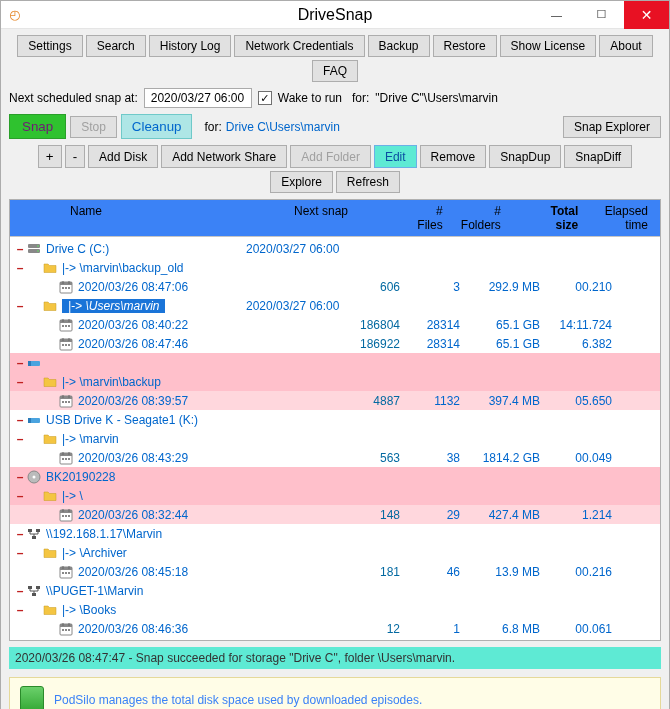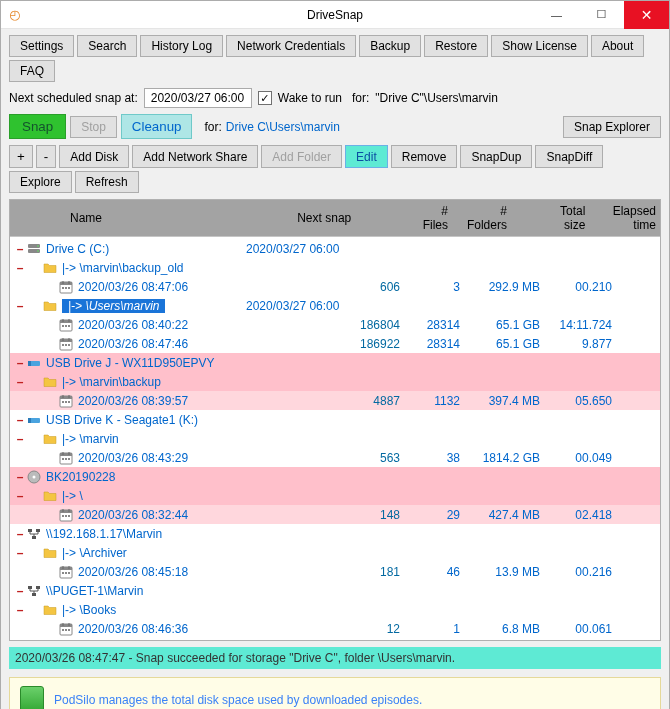--- a/index.html
+++ b/index.html
@@ -1,40 +1,40 @@
 <!DOCTYPE html>
 <html><head>
 <meta charset="utf-8">
 <style>
   * { box-sizing: border-box; }
   body { margin:0; padding:0; font-family:"Segoe UI",Tahoma,sans-serif; font-size:12px; background:#fff; width:670px; }
   .window { width:670px; border:1px solid #acacac; background:#f0f0f0; }
   .titlebar { height:28px; display:flex; align-items:center; background:#fff; border-bottom:1px solid #e5e5e5; position:relative; }
   .title-icon { margin-left:6px; width:16px; height:16px; display:flex; align-items:center; justify-content:center; color:#e68a2e; font-size:13px; }
-  .title-text { position:absolute; left:50%; transform:translateX(-50%); font-size:12px; color:#000; }
+  .title-text { position:absolute; left:50%; transform:translateX(-50%); font-size:16px; color:#000; }
   .win-buttons { margin-left:auto; display:flex; }
   .win-btn { width:45px; height:28px; display:flex; align-items:center; justify-content:center; font-size:11px; color:#333; cursor:pointer; }
   .win-btn.close { background:#e81123; color:#fff; font-size:14px; }
   .content { padding:6px 8px 8px 8px; display:flex; flex-direction:column; gap:6px; }
-  .btnrow { display:flex; gap:3px; flex-wrap:wrap; }
+  .btnrow { display:flex; gap:3px; flex-wrap:wrap;justify-content:center; }
   .btn { border:1px solid #adadad; background:#e1e1e1; padding:3px 10px; cursor:pointer; color:#000; font-size:12px; }
   .btn.disabled { color:#a0a0a0; cursor:default; }
   .btn.wide { min-width:90px; text-align:center; }
   .sched-row { display:flex; align-items:center; gap:6px; font-size:12px; }
   .sched-input { border:1px solid #aaa; background:#fff; padding:2px 6px; width:108px; font-size:12px; }
   .check { width:14px; height:14px; border:1px solid #707070; display:inline-flex; align-items:center; justify-content:center; font-size:11px; color:#000; background:#fff; }
   .action-row { display:flex; align-items:center; gap:4px; }
-  .snap-btn { background:#2fc22f; border:1px solid #2a9f2a; padding:4px 12px; color:#14532d; cursor:pointer; font-weight:normal; }
+  .snap-btn { background:#2fc22f; border:1px solid #2a9f2a; padding:4px 12px; color:#701a75; cursor:pointer; font-weight:normal; }
   .clean-btn { background:#aee6e6; border:1px solid #6fc9c9; padding:4px 10px; color:#0066cc; cursor:pointer; }
   .explorer-btn { margin-left:auto; }
   .link { color:#0066cc; }
   .small-btn { padding:3px 7px; border:1px solid #adadad; background:#e1e1e1; cursor:pointer; }
   .edit-btn { background:#5eead4; border-color:#6bb0e6; color:#0b4ea2; }
   .panel { border:1px solid #b0b0b0; background:#fff; }
-  .tree-head { display:flex; align-items:center; border-bottom:1px solid #c5c5c5; background:#a3a3a3; padding:4px 0 4px 60px; }
+  .tree-head { display:flex; align-items:flex-start; border-bottom:1px solid #c5c5c5; background:#3b82f6; padding:4px 8px 4px 60px; }
   .col { font-size:12px; color:#000; }
   .col-name { width:200px; }
   .col-next { width:100px; }
   .col-files{ width:60px; text-align:right; padding-right:6px; }
   .col-folders{ width:60px; text-align:right; padding-right:6px; }
   .col-size{ width:80px; text-align:right; padding-right:6px; }
   .col-elapsed{ width:70px; text-align:right; padding-right:4px; }
   .rows { padding:2px 0; }
   .row { display:flex; align-items:center; height:19px; padding:0 4px; }
   .row.pink { background:#ffc0cb; }
@@ -119,21 +119,21 @@
     </div>
 
     <div class="panel">
       <div class="tree-head">
         <div class="col col-name" style="width:232px;">Name</div>
         <div class="col col-next">Next snap</div>
         <div class="col col-files" style="white-space:pre-line;">#
 Files</div>
         <div class="col col-folders" style="white-space:pre-line;">#
 Folders</div>
-        <div class="col col-size" style="white-space:pre-line;">Total
+        <div class="col col-size" style="white-space:pre-line;font-weight:bold;">Total
 size</div>
         <div class="col col-elapsed" style="white-space:pre-line;">Elapsed
 time</div>
       </div>
       <div class="rows" id="rows">
           <div class="row">
             <div class="col-name">
               <span class="exp">–</span>
               <span class="indent0"></span>
               <span class="icon">
@@ -246,33 +246,32 @@
                   <rect x="7" y="8" width="2" height="2" fill="#888"></rect>
                   <rect x="10" y="8" width="2" height="2" fill="#888"></rect>
                 </svg>
               </span>
               <span class="lbl">2020/03/26 08:47:46</span>
             </div>
             <div class="col-next"></div>
             <div class="col-files">186922</div>
             <div class="col-folders">28314</div>
             <div class="col-size">65.1 GB</div>
-            <div class="col-elapsed">9.877</div>
+            <div class="col-elapsed">6.382</div>
           </div>
           <div class="row pink">
             <div class="col-name">
               <span class="exp">–</span>
               <span class="indent0"></span>
               <span class="icon">
                 <svg width="16" height="16">
                   <rect x="2" y="6" width="12" height="5" rx="1" fill="#4aa3df"></rect>
                   <rect x="2" y="6" width="3" height="5" fill="#2b7bb9"></rect>
                 </svg>
               </span>
-              <span class="lbl">USB Drive J - WX11D950EPVY</span>
             </div>
             <div class="col-next"></div>
             <div class="col-files"></div>
             <div class="col-folders"></div>
             <div class="col-size"></div>
             <div class="col-elapsed"></div>
           </div>
           <div class="row pink">
             <div class="col-name">
               <span class="exp">–</span>
@@ -420,21 +419,21 @@
                   <rect x="7" y="8" width="2" height="2" fill="#888"></rect>
                   <rect x="10" y="8" width="2" height="2" fill="#888"></rect>
                 </svg>
               </span>
               <span class="lbl">2020/03/26 08:32:44</span>
             </div>
             <div class="col-next"></div>
             <div class="col-files">148</div>
             <div class="col-folders">29</div>
             <div class="col-size">427.4 MB</div>
-            <div class="col-elapsed">02.418</div>
+            <div class="col-elapsed">1.214</div>
           </div>
           <div class="row">
             <div class="col-name">
               <span class="exp">–</span>
               <span class="indent0"></span>
               <span class="icon">
                 <svg width="16" height="16">
                   <rect x="2" y="3" width="4" height="3" fill="#555"></rect>
                   <rect x="10" y="3" width="4" height="3" fill="#555"></rect>
                   <rect x="6" y="10" width="4" height="3" fill="#555"></rect>

